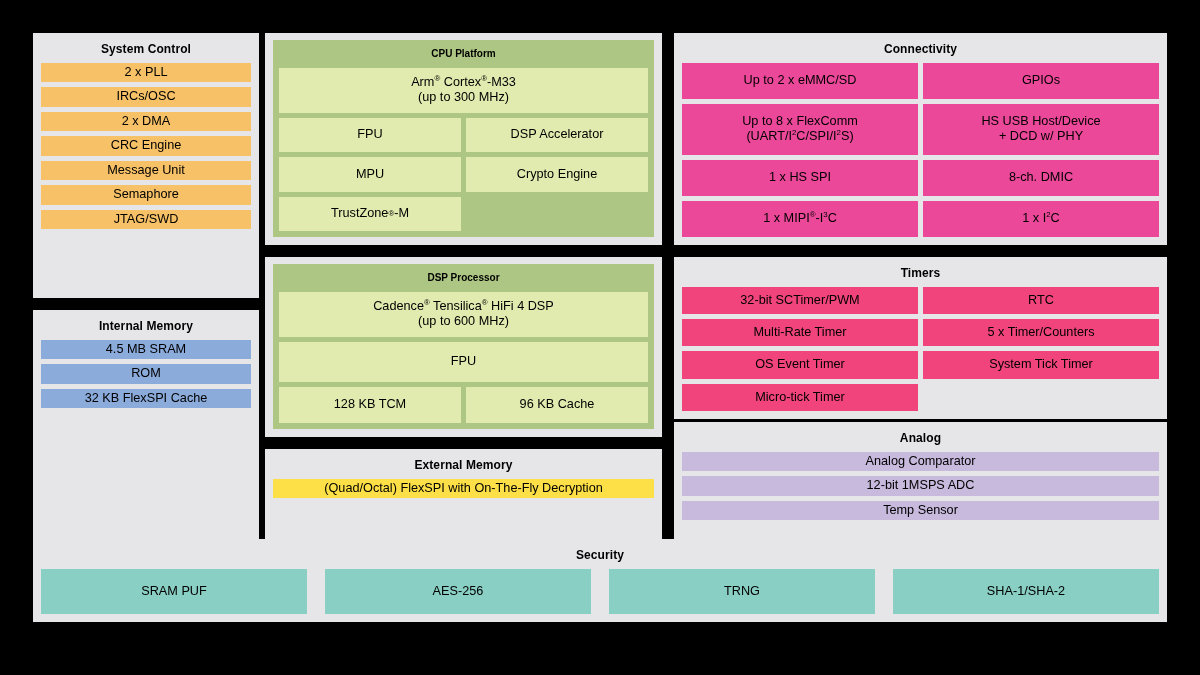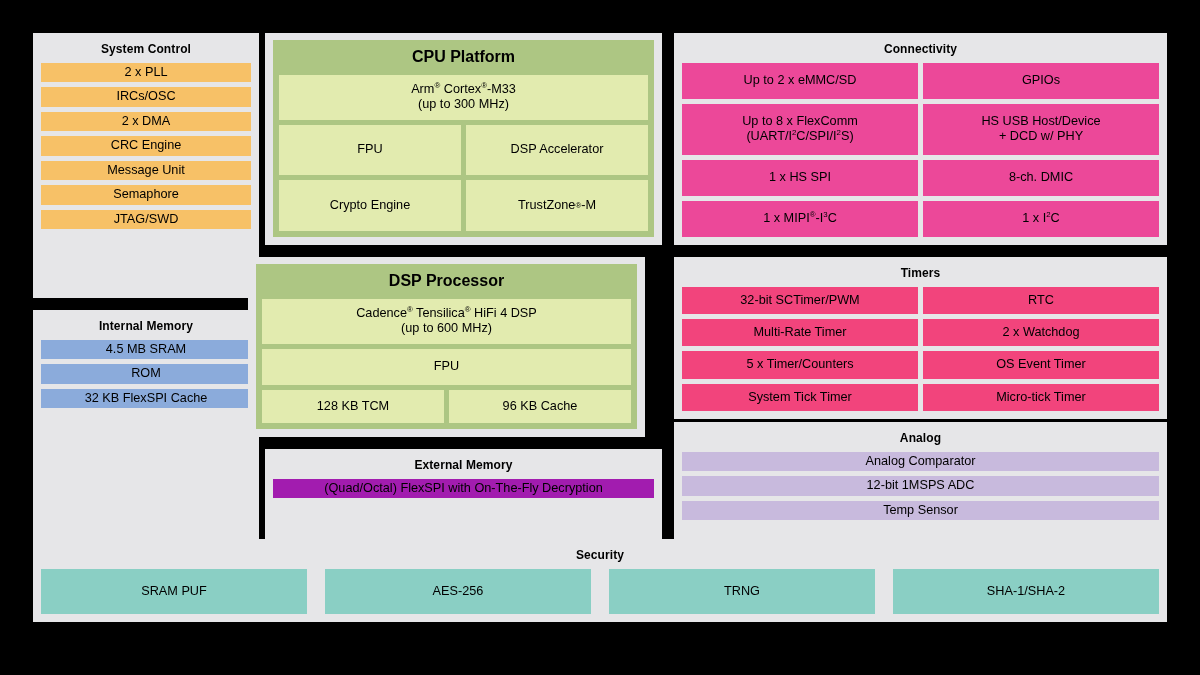--- a/index.html
+++ b/index.html
@@ -52,44 +52,44 @@
   sup { font-size: 0.62em; vertical-align: super; line-height: 0; }
 
   
   .c-orange { background: #F7C167; }
   .c-blue   { background: #8BABDB; }
   .c-green-outer { background: #ADC683; }
   .c-green-inner { background: #E2EBAF; }
   .c-teal   { background: #ec4899; }
   .c-pink   { background: #F2447C; }
   .c-purple { background: #C8BADD; }
-  .c-rose   { background: #a21caf; }
+  .c-rose   { background: #fde047; }
   .c-mint   { background: #8ACFC4; }
 
   
   #panel-system-control { left: 33px;  top: 33px;  width: 226px; height: 265px; }
   #panel-internal-memory{ left: 33px;  top: 310px; width: 226px; height: 237px; }
   #panel-cpu-platform   { left: 265px; top: 33px;  width: 397px; height: 212px; }
-  #panel-dsp-processor  { left: 248px; top: 257px; width: 397px; height: 180px; }
+  #panel-dsp-processor  { left: 265px; top: 257px; width: 397px; height: 180px; }
   #panel-external-memory{ left: 265px; top: 449px; width: 397px; height: 98px;  }
   #panel-connectivity   { left: 674px; top: 33px;  width: 493px; height: 212px; }
   #panel-timers         { left: 674px; top: 257px; width: 493px; height: 162px; }
   #panel-analog         { left: 674px; top: 422px; width: 493px; height: 125px; }
   #panel-security       { left: 33px;  top: 539px; width: 1134px; height: 83px; }
 
   
   .proc-group {
     flex: 1;
     display: flex;
     flex-direction: column;
     padding: 6px;
     gap: 5px;
   }
   .proc-group .proc-title {
-    font-size: 16px; font-weight: bold; text-align: center;
+    font-size: 10px; font-weight: bold; text-align: center;
     color: #000; padding: 2px 0 4px 0;
   }
   .proc-head { padding: 7px 12px; }
 
   
   .sec-row { display: flex; gap: 18px; flex: 1; }
   .sec-row > .cell { flex: 1; }
 </style>
 </head>
 <body>
@@ -123,20 +123,21 @@
       <div class="proc-title">CPU Platform</div>
       <div class="cell c-green-inner proc-head">
         <div>
           <div>Arm<sup>®</sup> Cortex<sup>®</sup>-M33</div>
           <div>(up to 300 MHz)</div>
         </div>
       </div>
       <div class="grid2">
         <div class="cell c-green-inner">FPU</div>
         <div class="cell c-green-inner">DSP Accelerator</div>
+        <div class="cell c-green-inner">MPU</div>
         <div class="cell c-green-inner">Crypto Engine</div>
         <div class="cell c-green-inner">TrustZone<sup>®</sup>-M</div>
       </div>
     </div>
   </div>
 
   <div class="panel" id="panel-dsp-processor">
     <div class="proc-group c-green-outer">
       <div class="proc-title">DSP Processor</div>
       <div class="cell c-green-inner proc-head">
@@ -207,21 +208,20 @@
         </div>
     </div>
   </div>
 
   <div class="panel" id="panel-timers">
     <div class="panel-title">Timers</div>
     <div class="grid2">
       <div class="cell c-pink">32-bit SCTimer/PWM</div>
       <div class="cell c-pink">RTC</div>
       <div class="cell c-pink">Multi-Rate Timer</div>
-      <div class="cell c-pink">2 x Watchdog</div>
       <div class="cell c-pink">5 x Timer/Counters</div>
       <div class="cell c-pink">OS Event Timer</div>
       <div class="cell c-pink">System Tick Timer</div>
       <div class="cell c-pink">Micro-tick Timer</div>
     </div>
   </div>
 
   <div class="panel" id="panel-analog">
     <div class="panel-title">Analog</div>
     <div class="rows">

